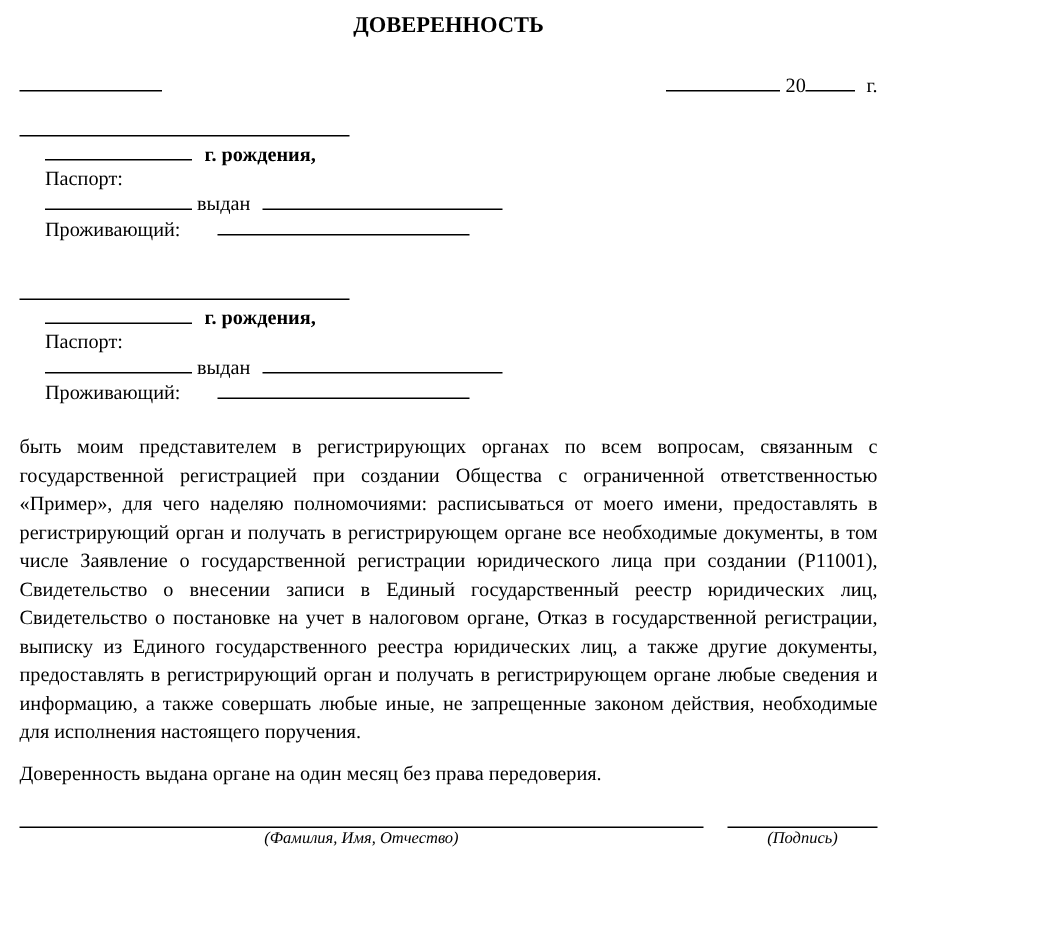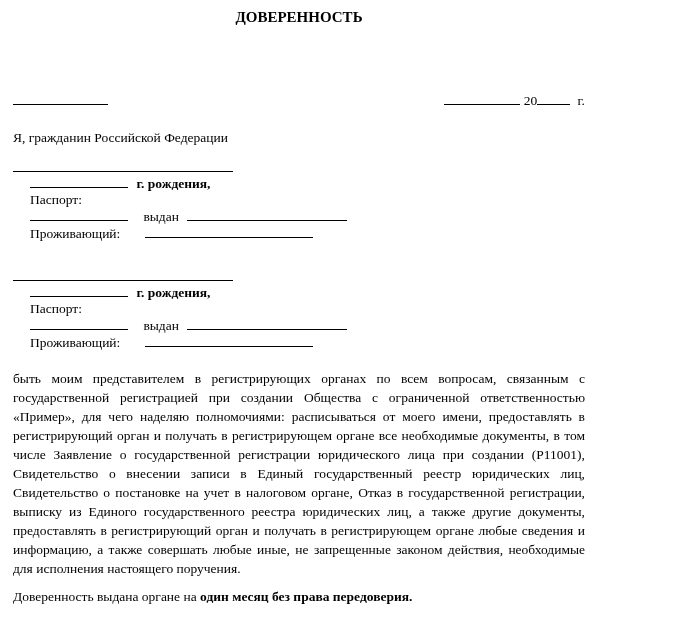--- a/index.html
+++ b/index.html
@@ -41,55 +41,55 @@
   .w98  { width: 98px; }
   .w160 { width: 160px; }
   .w168 { width: 168px; }
 
   .date-row {
     margin-top: 22px;
     display: flex;
     justify-content: space-between;
     align-items: baseline;
   }
-  .date-right { white-space: nowrap; margin-top: 44px; }
+  .date-right { white-space: nowrap; }
   .date-right .gap-l { margin-left: 4px; }
 
   .intro { margin-top: 20px; }
 
   .person-block { margin-top: 12px; }
   .person-block .long-line { display: block; margin-bottom: 3px; }
   .person-row {
     margin-left: 17px;
     line-height: 16px;
     white-space: nowrap;
   }
   .person-row .after-blank { margin-left: 5px; font-weight: bold; }
-  .person-row .issued-label { margin-left: 12px; margin-right: 5px; }
+  .person-row .issued-label { margin-right: 5px; }
   .residing-label {
     display: inline-block;
     width: 112px;
   }
 
   .authorize {
     margin: 16px 0 0 0;
     font-size: 13.5px;
     font-weight: bold;
   }
   .attorney-intro { margin-top: 24px; }
   .block-2 { margin-top: 26px; }
 
   .powers {
     margin-top: 18px;
     text-align: justify;
     line-height: 19px;
   }
 
   .term { margin-top: 11px; }
-  .term .bold { font-weight: bold; }
+  .term .bold { font-weight: normal; }
 
   .sig-row {
     margin-top: 26px;
     display: flex;
     align-items: flex-start;
   }
   .sig-col {
     border-top: 1px solid #000;
     text-align: center;
   }
@@ -110,21 +110,20 @@
 
   <div class="date-row">
     <span class="bl w95"></span>
     <span class="date-right">
       <span class="bl w76"></span>
       <span>20</span><span class="bl w33"></span>
       <span class="gap-l">г.</span>
     </span>
   </div>
 
-  <div class="intro">Я, гражданин Российской Федерации</div>
 
   <div class="person-block">
     <span class="bl w220 long-line"></span>
     <div class="person-row">
       <span class="bl w98"></span>
       <span class="after-blank">г. рождения,</span>
     </div>
     <div class="person-row">
       <span>Паспорт:</span>
     </div>

